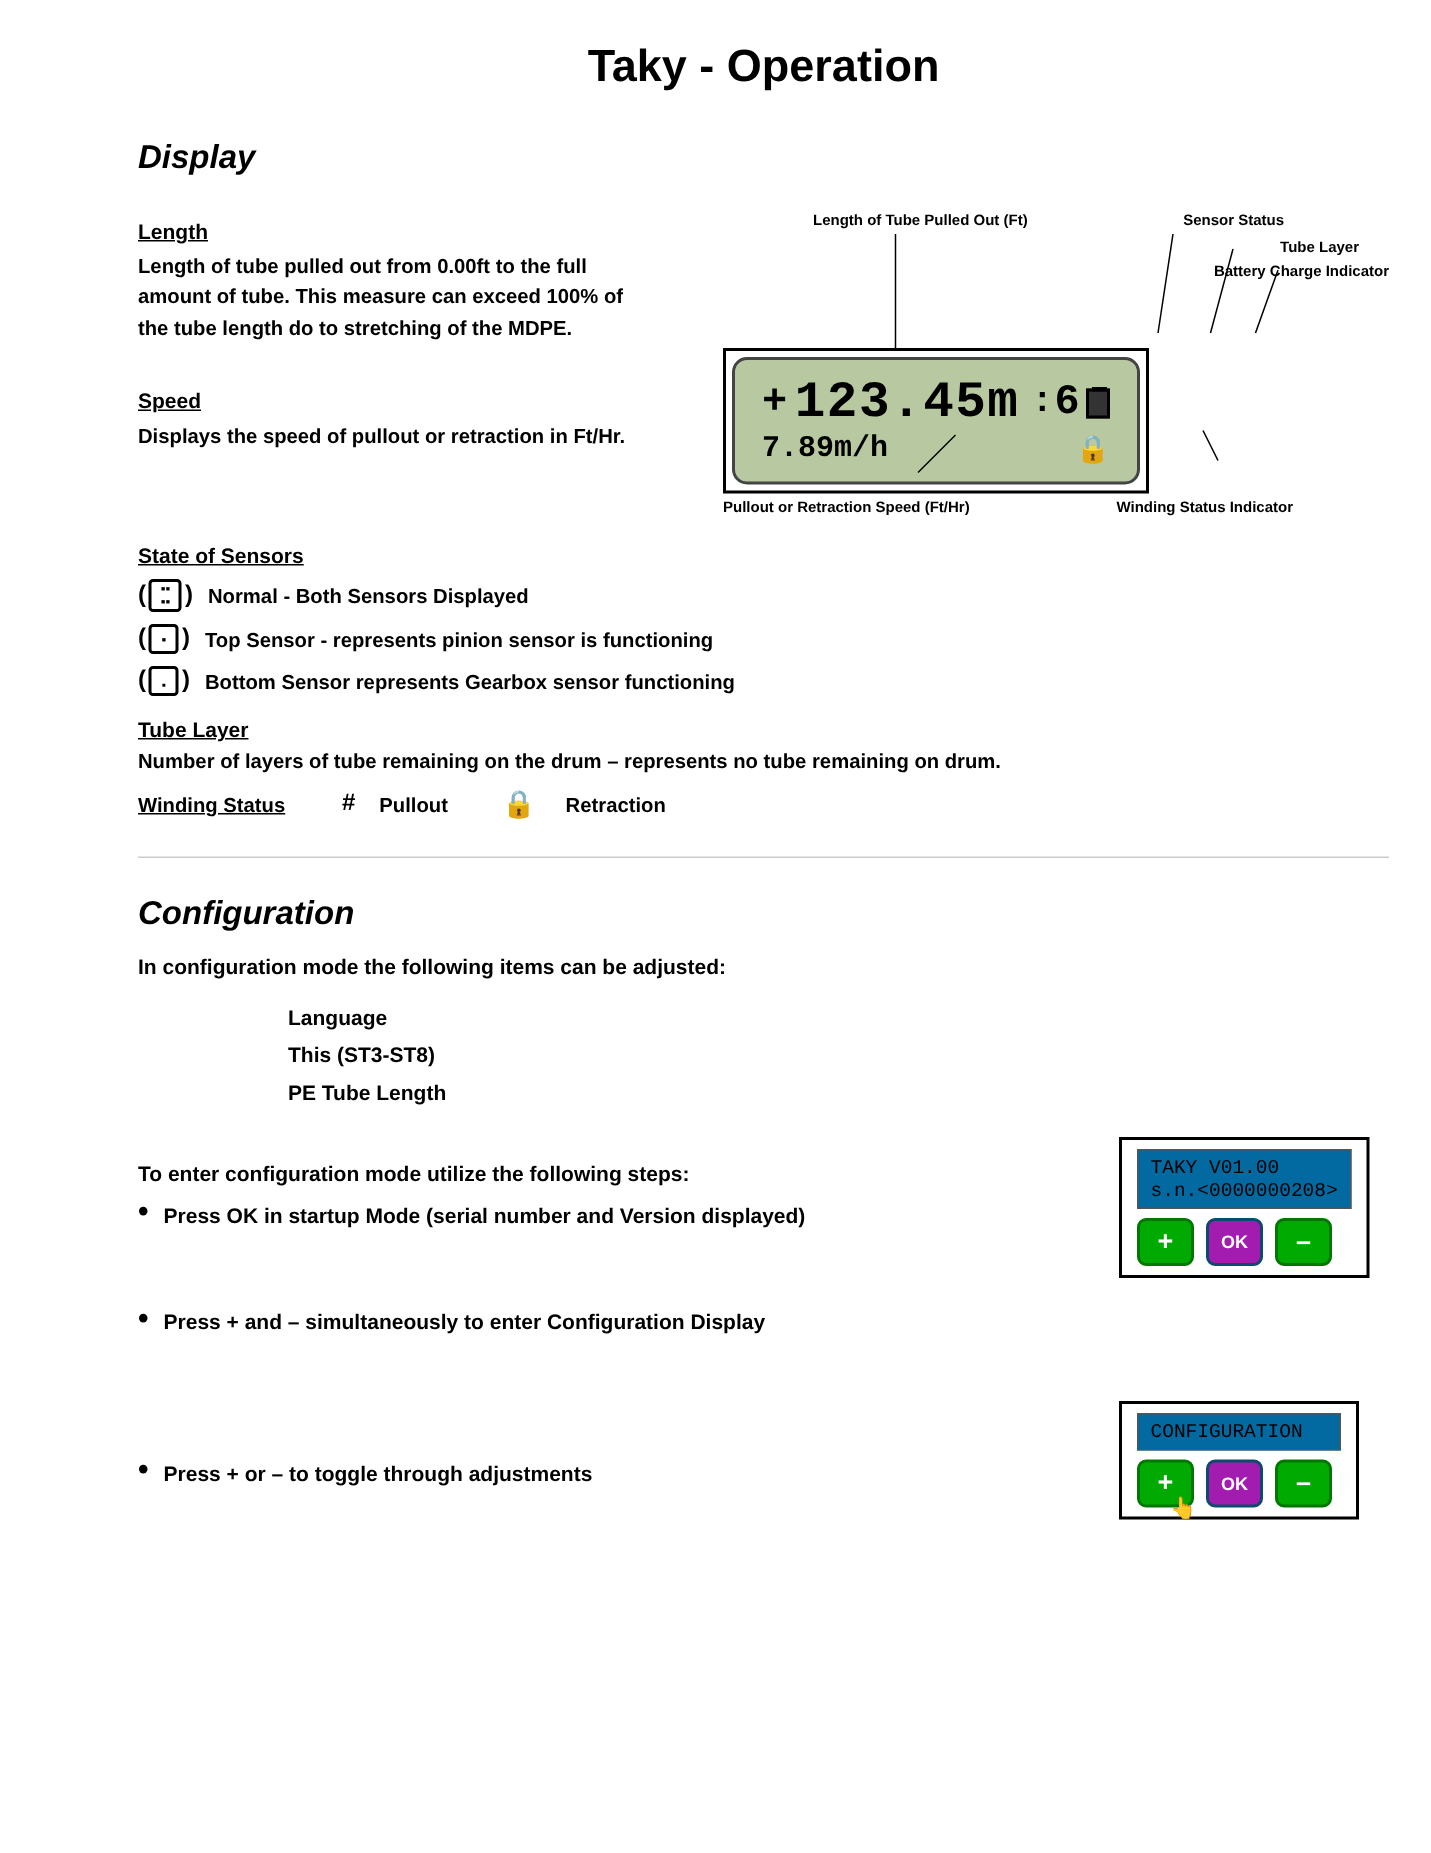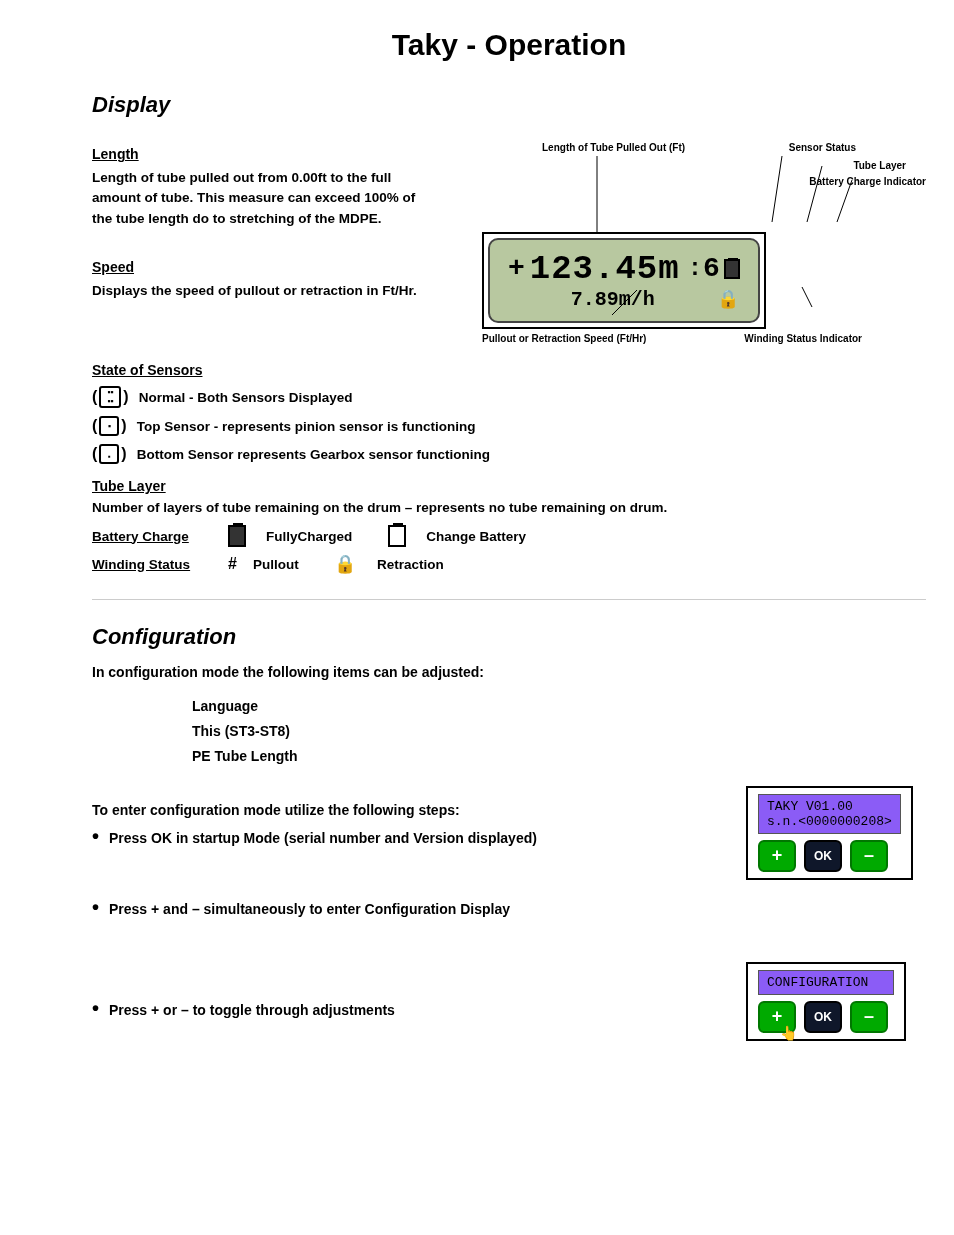--- a/index.html
+++ b/index.html
@@ -210,21 +210,21 @@
     .device-panel {
       border: 2px solid #000;
       background: #fff;
       padding: 6px 10px;
       font-family: 'Courier New', monospace;
       font-size: 13px;
       margin-bottom: 8px;
       min-width: 160px;
     }
     .device-lcd {
-      background: #8b5cf6;
+      background: #0369a1;
       padding: 4px 8px;
       border: 1px solid #555;
       font-family: 'Courier New', monospace;
       font-size: 13px;
       margin-bottom: 6px;
     }
     .device-buttons {
       display: flex;
       gap: 8px;
       align-items: center;
@@ -238,23 +238,23 @@
       height: 32px;
       font-size: 18px;
       font-weight: bold;
       display: flex;
       align-items: center;
       justify-content: center;
       cursor: pointer;
       position: relative;
     }
     .btn-ok {
-      background: #0f172a;
+      background: #a21caf;
       color: #fff;
-      border: 2px solid #000000;
+      border: 2px solid #0c4a6e;
       border-radius: 6px;
       width: 38px;
       height: 32px;
       font-size: 12px;
       font-weight: bold;
       display: flex;
       align-items: center;
       justify-content: center;
       cursor: pointer;
     }
@@ -329,21 +329,21 @@
       display: flex;
       align-items: center;
       font-size: 32px;
       font-weight: bold;
       letter-spacing: 1px;
       line-height: 1;
     }
     .lcd-line2 {
       font-size: 20px;
       font-weight: bold;
-      text-align: center;
+      text-align: left;
       margin-top: 2px;
     }
     .lcd-bat-icon {
       display: inline-block;
       width: 16px;
       height: 20px;
       border: 2px solid #000;
       background: #333;
       vertical-align: middle;
       position: relative;
@@ -456,27 +456,20 @@
         <span>(</span>
         <span class="sensor-icon-sm" style="font-size:8px; display:flex; align-items:flex-end; padding-bottom:1px;">▪</span>
         <span>)</span>
       </span>
       <span>Bottom Sensor represents Gearbox sensor functioning</span>
     </div>
 
     <div class="subsection-title">Tube Layer</div>
     <p style="font-size:13.5px; font-weight:bold; margin-bottom:10px;">Number of layers of tube remaining on the drum –  represents no tube remaining on drum.</p>
 
-    <div class="info-row">
-      <span class="info-label">Battery Charge</span>
-      <span class="bat-full"></span>
-      <span style="margin-left:4px;">FullyCharged</span>
-      <span class="bat-empty" style="margin-left:20px;"></span>
-      <span style="margin-left:4px;">Change Battery</span>
-    </div>
 
     <div class="info-row">
       <span class="info-label">Winding Status</span>
       <span class="hash-icon">#</span>
       <span>Pullout</span>
       <span style="margin-left:20px; font-size:18px;">🔒</span>
       <span style="margin-left:4px;">Retraction</span>
     </div>
   </div>
 

